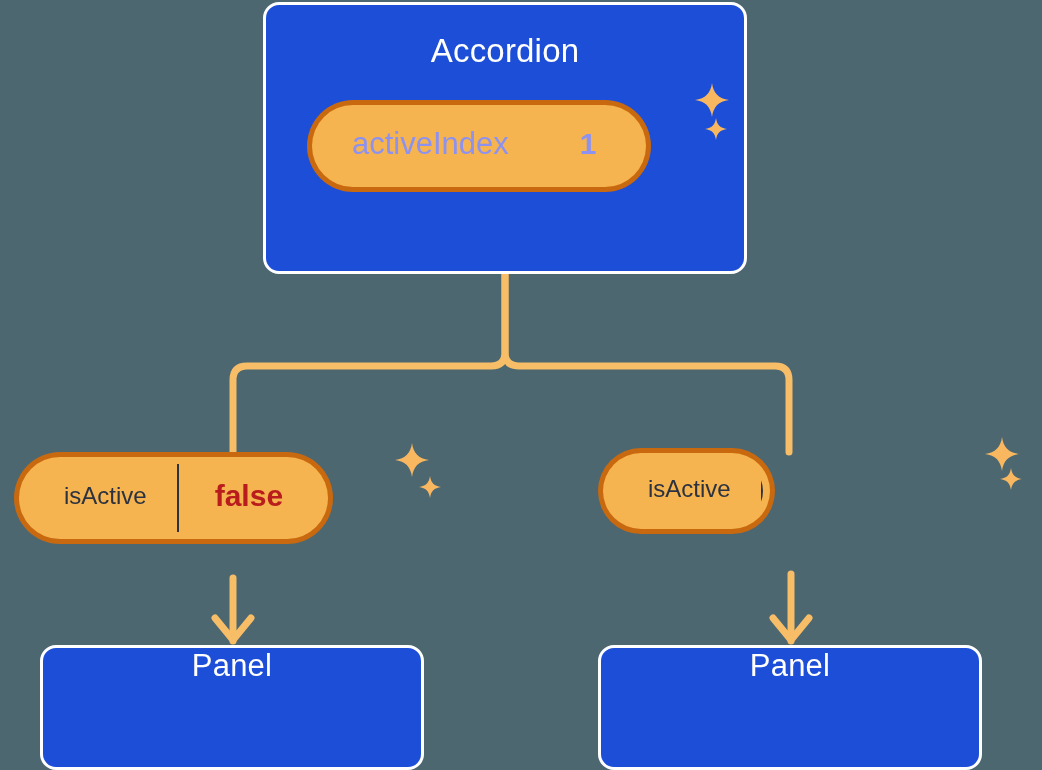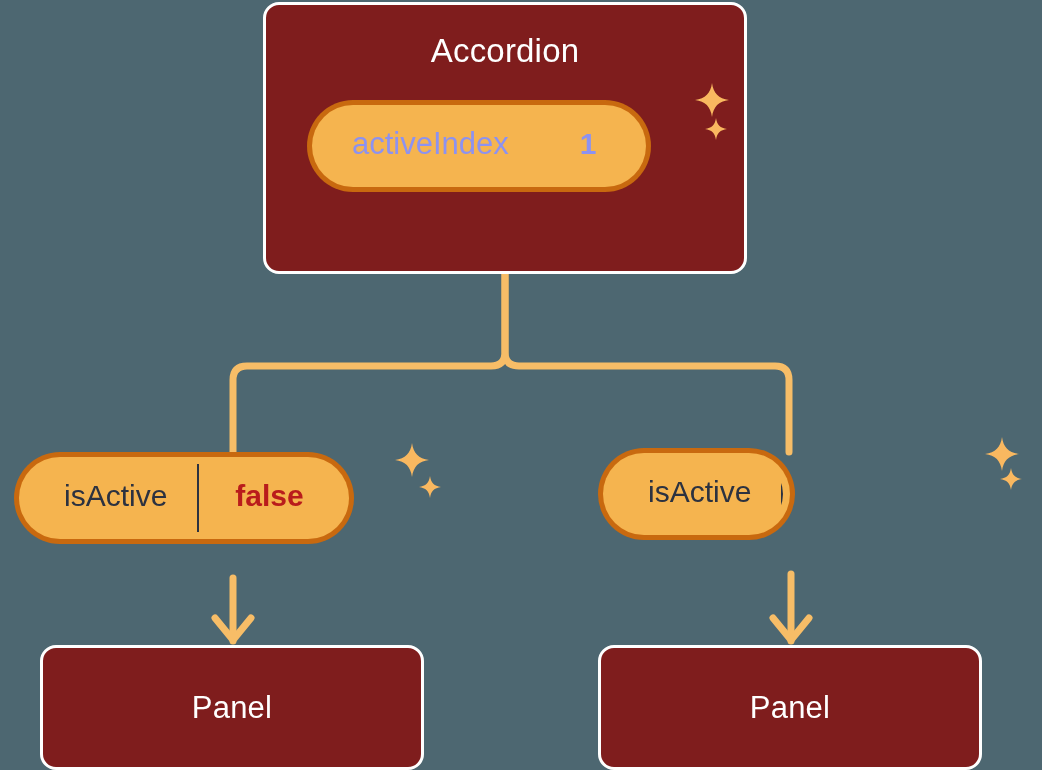--- a/index.html
+++ b/index.html
@@ -28,21 +28,21 @@
     position: absolute;
     left: 0; top: 0;
     width: 1042px; height: 770px;
     z-index: 1;
     pointer-events: none;
   }
 
   
   .card {
     position: absolute;
-    background: #7f1d1d;
+    background: #1d4ed8;
     border: 3px solid #ffffff;
     border-radius: 16px;
     z-index: 2;
   }
 
   .card-title {
     color: #ffffff;
     font-size: 33px;
     font-weight: 400;
     letter-spacing: 0.2px;
@@ -58,21 +58,21 @@
     height: 272px;
     padding-top: 27px;
   }
 
   
   .panel-card {
     width: 384px;
     height: 125px;
     top: 645px;
     display: flex;
-    align-items: center;
+    align-items: flex-start;
     justify-content: center;
   }
   #panel-card-left  { left: 40px; }
   #panel-card-right { left: 598px; }
   .panel-card .card-title { font-size: 31px; }
 
   
   .pill-wrap {
     position: absolute;
     z-index: 3;
@@ -113,21 +113,21 @@
   }
 
   .pill-divider { width: 2px; flex: 0 0 2px; }
 
   
   #accordion-pill { left: 307px; top: 100px; }
   #accordion-pill .pill-key { font-size: 31px; padding: 14px 27px 18px 33px; }
   #accordion-pill .pill-val { font-size: 30px; padding: 14px 42px 18px 42px; }
 
   
-  .pill-isactive .pill-key { font-size: 30px; padding: 15px 30px 19px 38px; }
+  .pill-isactive .pill-key { font-size: 24px; padding: 15px 30px 19px 38px; }
   .pill-isactive .pill-val { font-size: 30px; padding: 15px 38px 19px 36px; }
 
   #pill-left  { left: 14px;  top: 452px; }
   #pill-right { left: 598px; top: 448px; }
 
   
   .sparkle {
     position: absolute;
     z-index: 4;
     pointer-events: none;

